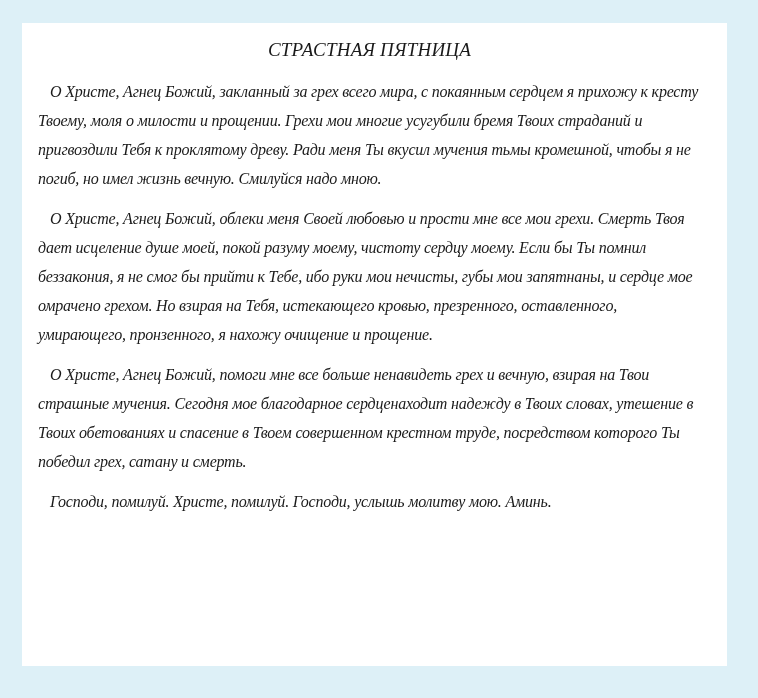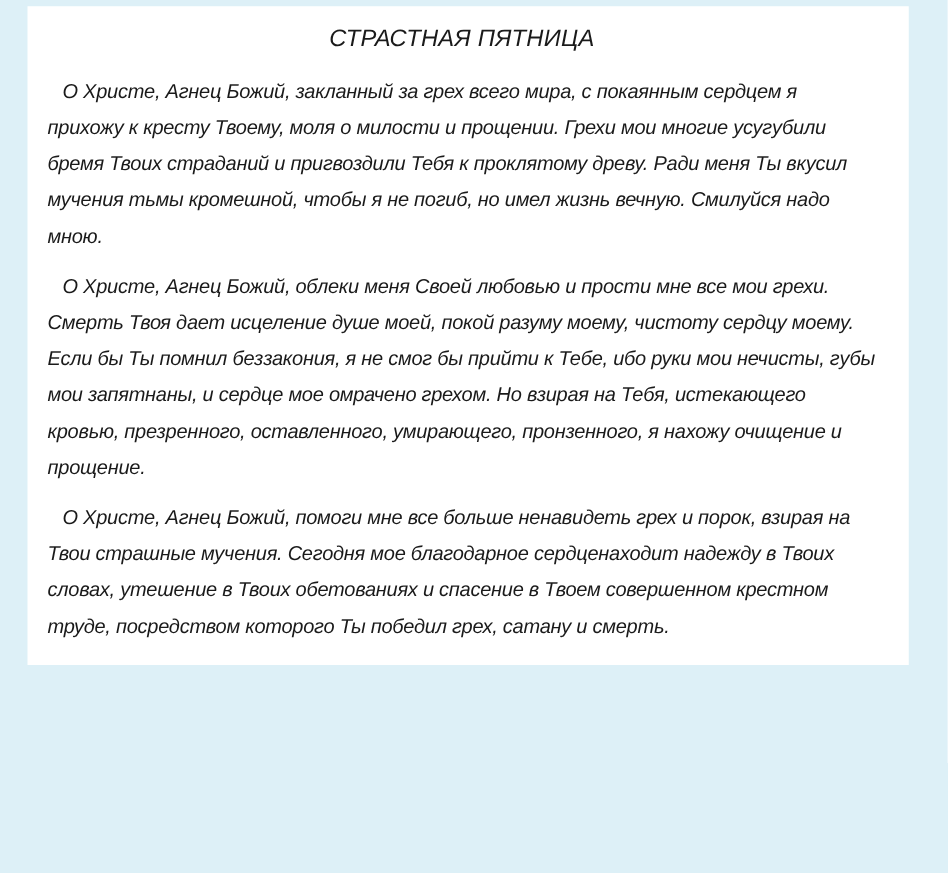--- a/index.html
+++ b/index.html
@@ -21,26 +21,27 @@
   }
   .page {
     position: relative;
     width: 758px;
     height: 698px;
     background: var(--page-bg);
   }
   .card {
     position: absolute;
     left: 22px;
-    top: 5px;
+    top: 23px;
     width: 705px;
-    height: 527px;
+    height: 643px;
     background: var(--card-bg);
     padding: 16px 26px 20px 16px;
     overflow: hidden;
+    font-family: Liberation Serif, serif;
   }
   .title {
     margin: 0 0 16px 0;
     font-size: 19px;
     font-weight: 400;
     font-style: italic;
     text-align: center;
     color: var(--text-color);
     letter-spacing: 0.2px;
   }
@@ -55,15 +56,16 @@
   }
 </style>
 </head>
 <body>
 
 <div class="page">
   <div class="card">
     <h1 class="title">СТРАСТНАЯ ПЯТНИЦА</h1>
     <p class="para">О Христе, Агнец Божий, закланный за грех всего мира, с покаянным сердцем я прихожу к кресту Твоему, моля о милости и прощении. Грехи мои многие усугубили бремя Твоих страданий и пригвоздили Тебя к проклятому древу. Ради меня Ты вкусил мучения тьмы кромешной, чтобы я не погиб, но имел жизнь вечную. Смилуйся надо мною.</p>
     <p class="para">О Христе, Агнец Божий, облеки меня Своей любовью и прости мне все мои грехи. Смерть Твоя дает исцеление душе моей, покой разуму моему, чистоту сердцу моему. Если бы Ты помнил беззакония, я не смог бы прийти к Тебе, ибо руки мои нечисты, губы мои запятнаны, и сердце мое омрачено грехом. Но взирая на Тебя, истекающего кровью, презренного, оставленного, умирающего, пронзенного, я нахожу очищение и прощение.</p>
-    <p class="para">О Христе, Агнец Божий, помоги мне все больше ненавидеть грех и порок, взирая на Твои страшные мучения. Сегодня мое благодарное сердценаходит надежду в Твоих словах, утешение в Твоих обетованиях и спасение в Твоем совершенном крестном труде, посредством которого Ты победил грех, сатану и смерть.</p>
+    <p class="para">О Христе, Агнец Божий, помоги мне все больше ненавидеть грех и вечную, взирая на Твои страшные мучения. Сегодня мое благодарное сердценаходит надежду в Твоих словах, утешение в Твоих обетованиях и спасение в Твоем совершенном крестном труде, посредством которого Ты победил грех, сатану и смерть.</p>
+    <p class="para">Господи, помилуй. Христе, помилуй. Господи, услышь молитву мою. Аминь.</p>
   </div>
 </div>
 
 </body></html>

